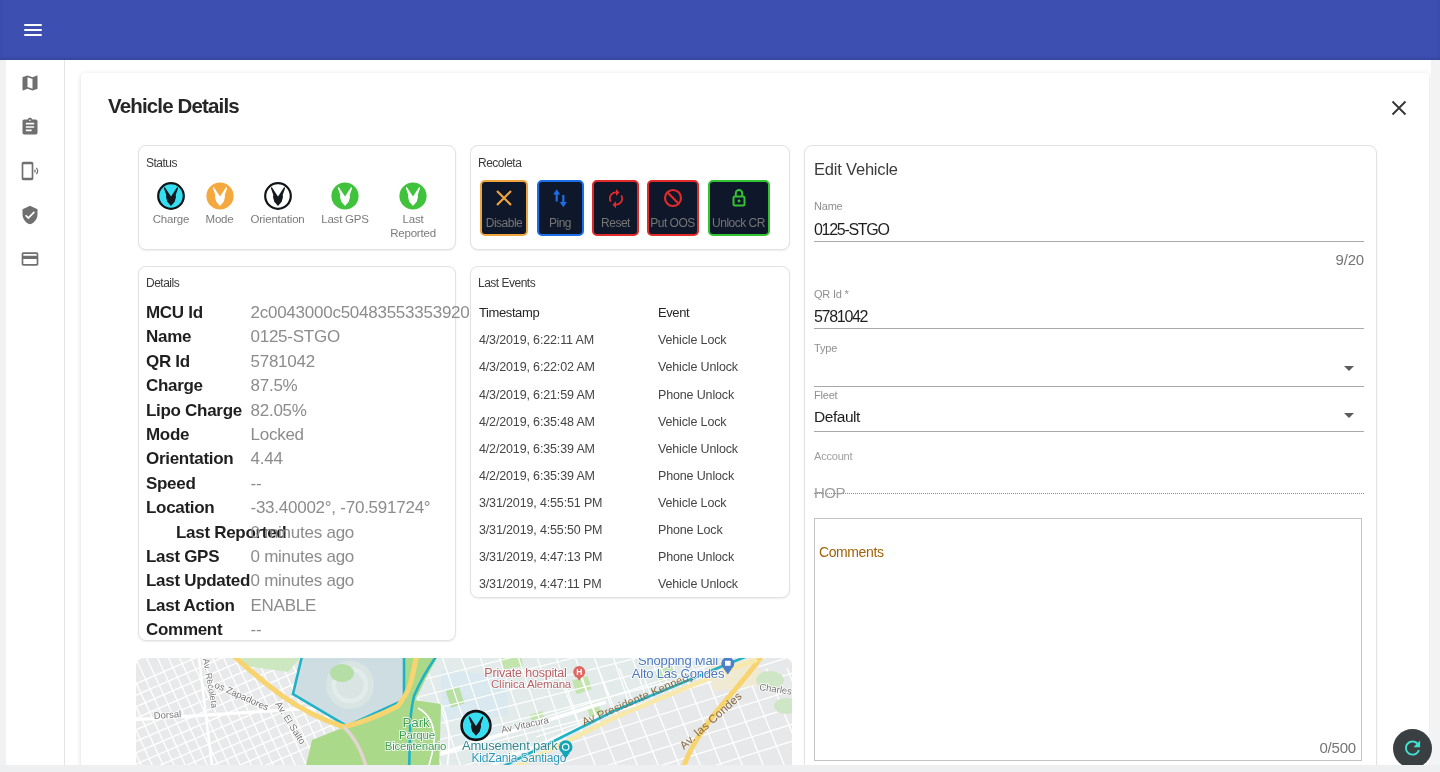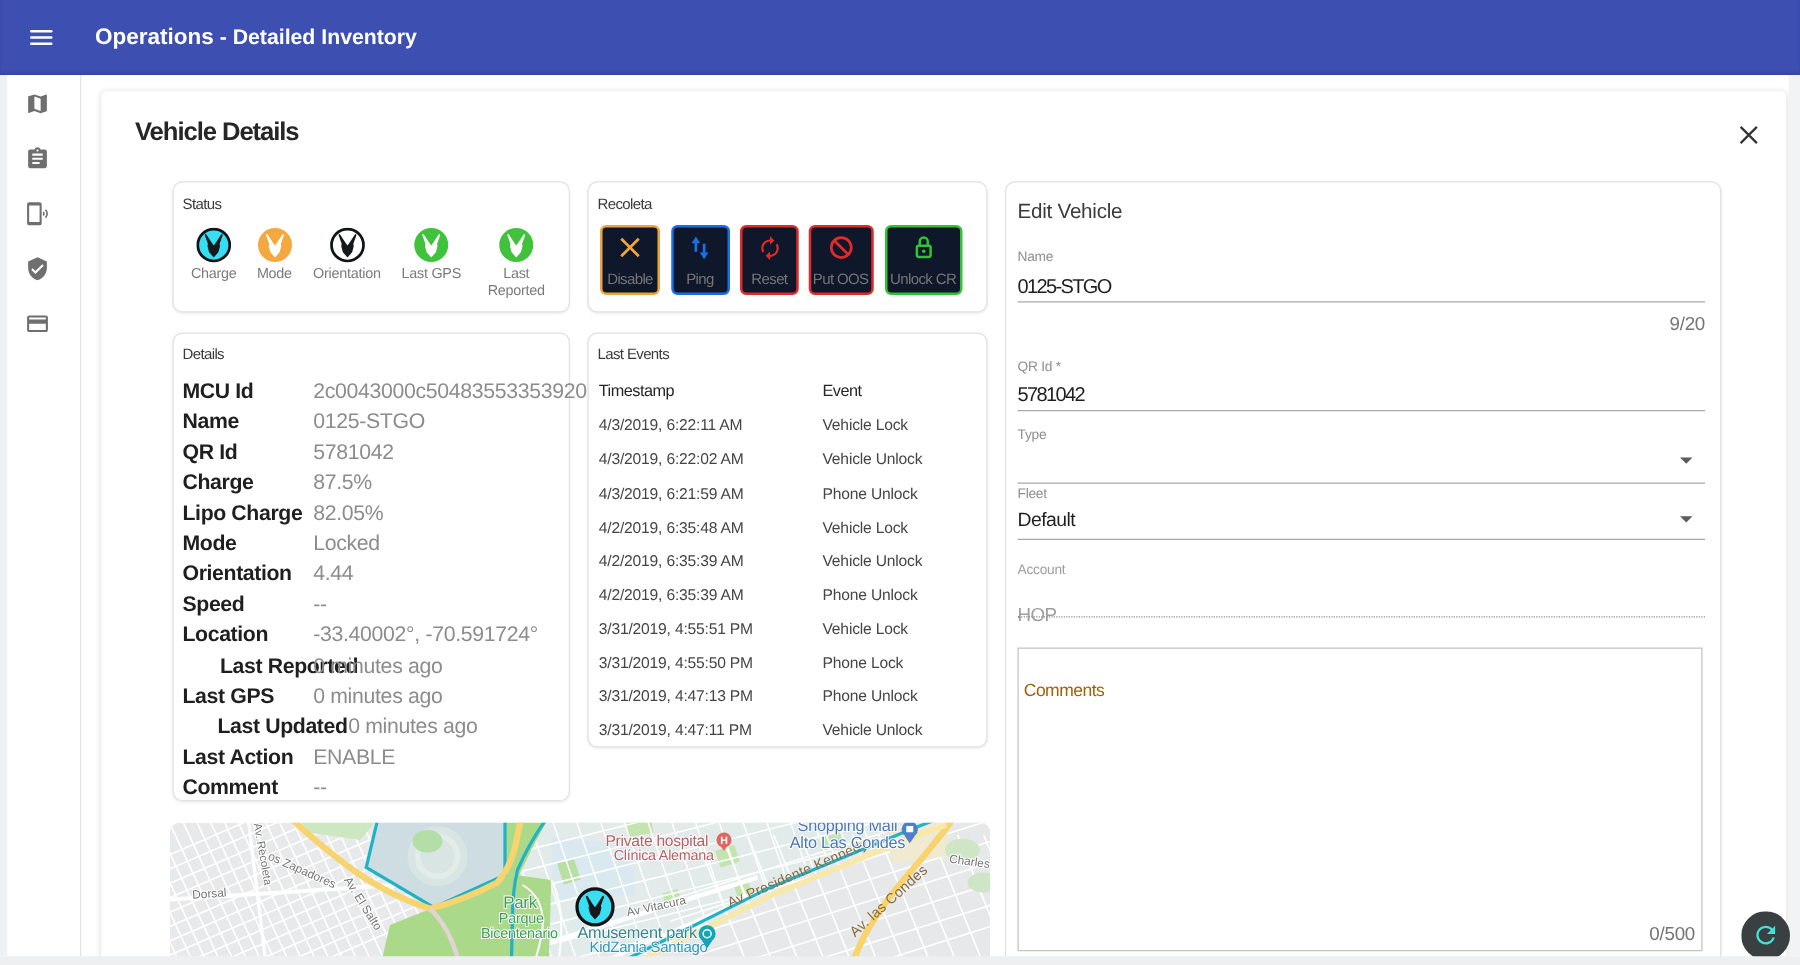--- a/index.html
+++ b/index.html
@@ -60,21 +60,20 @@
 </head>
 <body>
 <div id="stage">
 
   <div class="abs" id="topbar"></div>
   <div class="abs" id="burger" style="left:0;top:0;">
     <div style="top:23.7px"></div>
       <div style="top:28.7px"></div>
       <div style="top:33.7px"></div>
   </div>
-  <div class="abs" id="title"><b1>Operations</b1><b2>&nbsp;- Detailed Inventory</b2></div>
 
   <div class="abs" id="lstrip"></div>
   <div class="abs" id="sidebar">
     <svg class="sicon" style="top:13px" viewBox="0 0 24 24" fill="#6f6f6f">
         <path d="M20.5 3l-.16.03L15 5.1 9 3 3.36 4.9c-.21.07-.36.25-.36.48V20.5c0 .28.22.5.5.5l.16-.03L9 18.9l6 2.1 5.64-1.9c.21-.07.36-.25.36-.48V3.5c0-.28-.22-.5-.5-.5zM15 19l-6-2.11V5l6 2.11V19z"></path>
       </svg>
     <svg class="sicon" style="top:57px" viewBox="0 0 24 24" fill="#6f6f6f">
         <path d="M19 3h-4.18C14.4 1.84 13.3 1 12 1c-1.3 0-2.4.84-2.82 2H5c-1.1 0-2 .9-2 2v14c0 1.1.9 2 2 2h14c1.1 0 2-.9 2-2V5c0-1.1-.9-2-2-2zm-7 0c.55 0 1 .45 1 1s-.45 1-1 1-1-.45-1-1 .45-1 1-1zm2 14H7v-2h7v2zm3-4H7v-2h10v2zm0-4H7V7h10v2z"></path>
       </svg>
     <svg class="sicon" style="top:101px" viewBox="0 0 24 24" fill="#6f6f6f">
@@ -172,21 +171,21 @@
       <div class="drow" style="top:327.4px;"><span class="dlab">Name</span><span class="dval">0125-STGO</span></div>
       <div class="drow" style="top:351.8px;"><span class="dlab">QR Id</span><span class="dval">5781042</span></div>
       <div class="drow" style="top:376.2px;"><span class="dlab">Charge</span><span class="dval">87.5%</span></div>
       <div class="drow" style="top:400.6px;"><span class="dlab">Lipo Charge</span><span class="dval">82.05%</span></div>
       <div class="drow" style="top:425px;"><span class="dlab">Mode</span><span class="dval">Locked</span></div>
       <div class="drow" style="top:449.4px;"><span class="dlab">Orientation</span><span class="dval">4.44</span></div>
       <div class="drow" style="top:473.79999999999995px;"><span class="dlab">Speed</span><span class="dval">--</span></div>
       <div class="drow" style="top:498.2px;"><span class="dlab">Location</span><span class="dval">-33.40002°, -70.591724°</span></div>
       <div class="drow" style="top:522.6px;padding-left:30px;"><span class="dlab">Last Reported</span><span class="dval">0 minutes ago</span></div>
       <div class="drow" style="top:547px;"><span class="dlab">Last GPS</span><span class="dval">0 minutes ago</span></div>
-      <div class="drow" style="top:571.4px;margin-left:28px;"><span class="dlab">Last Updated</span><span class="dval">0 minutes ago</span></div>
+      <div class="drow" style="top:571.4px;"><span class="dlab">Last Updated</span><span class="dval">0 minutes ago</span></div>
       <div class="drow" style="top:595.8px;"><span class="dlab">Last Action</span><span class="dval">ENABLE</span></div>
       <div class="drow" style="top:620.2px;"><span class="dlab">Comment</span><span class="dval">--</span></div>
     </div>
 
   <div class="card" style="left:470px;top:266px;width:320px;height:332px;"></div>
   <div class="ctitle" style="left:478px;top:275.6px;">Last Events</div>
   <div id="event-rows">
       <div class="erow ehead" style="left:479px;top:305.3px;">Timestamp</div>
       <div class="erow ehead" style="left:658px;top:305.3px;">Event</div>
       <div class="erow" style="left:479px;top:333.4px;">4/3/2019, 6:22:11 AM</div>

